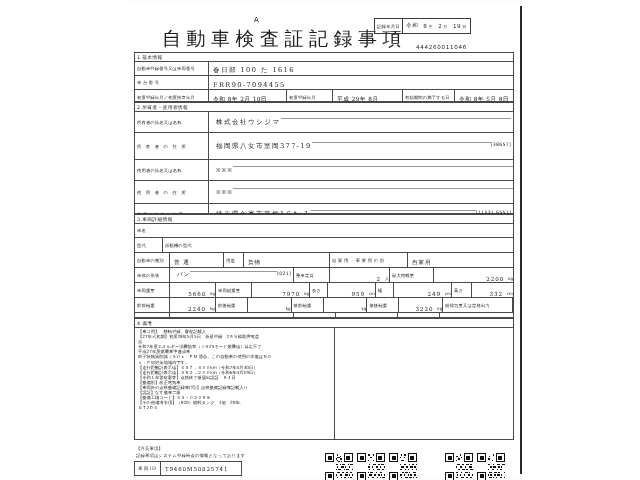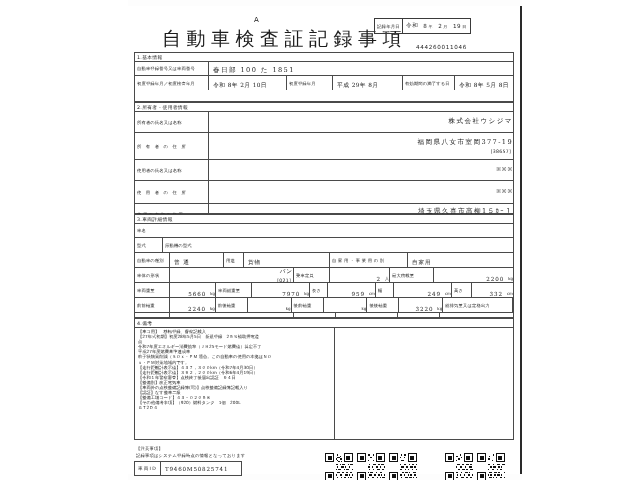--- a/index.html
+++ b/index.html
@@ -146,21 +146,20 @@
     font-size: 4.6px;
     margin-left: auto;
     padding-right: 2px;
     letter-spacing: .3px;
   }
   .val-wrap {
     display: flex;
     align-items: flex-start;
     width: 100%;
     padding-left: 3px;
-    flex-direction: column;
   }
   .underline-val {
     border-bottom: 1px solid #9a9a9a;
     flex: 1;
     margin-bottom: 1px;
   }
 
   
   .remarks-body {
     font-size: 4.25px;
@@ -227,24 +226,32 @@
     <div class="doc-no">444260011046</div>
 
     <div class="frame" style="left:6px; top:46px; width:380px; height:50px;">
       <div class="sect-label">1.基本情報</div>
 
       <div class="row" style="height:14px;">
         <div class="cell" style="width:74px;">
             <span class="lab">自動車登録番号又は車両番号</span>
           </div>
         <div class="cell" style="flex:1;">
-            <span class="val">春日部 100 た 1851</span>
-          </div>
-      </div>
-
+            <span class="val">春日部 100 た 1616</span>
+          </div>
+      </div>
+
+      <div class="row" style="height:14px;">
+        <div class="cell" style="width:74px;">
+            <span class="lab sp">車台番号</span>
+          </div>
+        <div class="cell" style="flex:1;">
+            <span class="val">FRR90-7094455</span>
+          </div>
+      </div>
 
       <div class="row" style="height:14px; border-bottom:none;">
         <div class="cell" style="width:74px;">
             <span class="lab">初度登録年月／初度検査年月</span>
           </div>
         <div class="cell" style="width:78px;">
             <span class="val dt">令和 8年 2月 10日</span>
           </div>
         <div class="cell" style="width:46px;">
             <span class="lab">初度登録年月</span>

